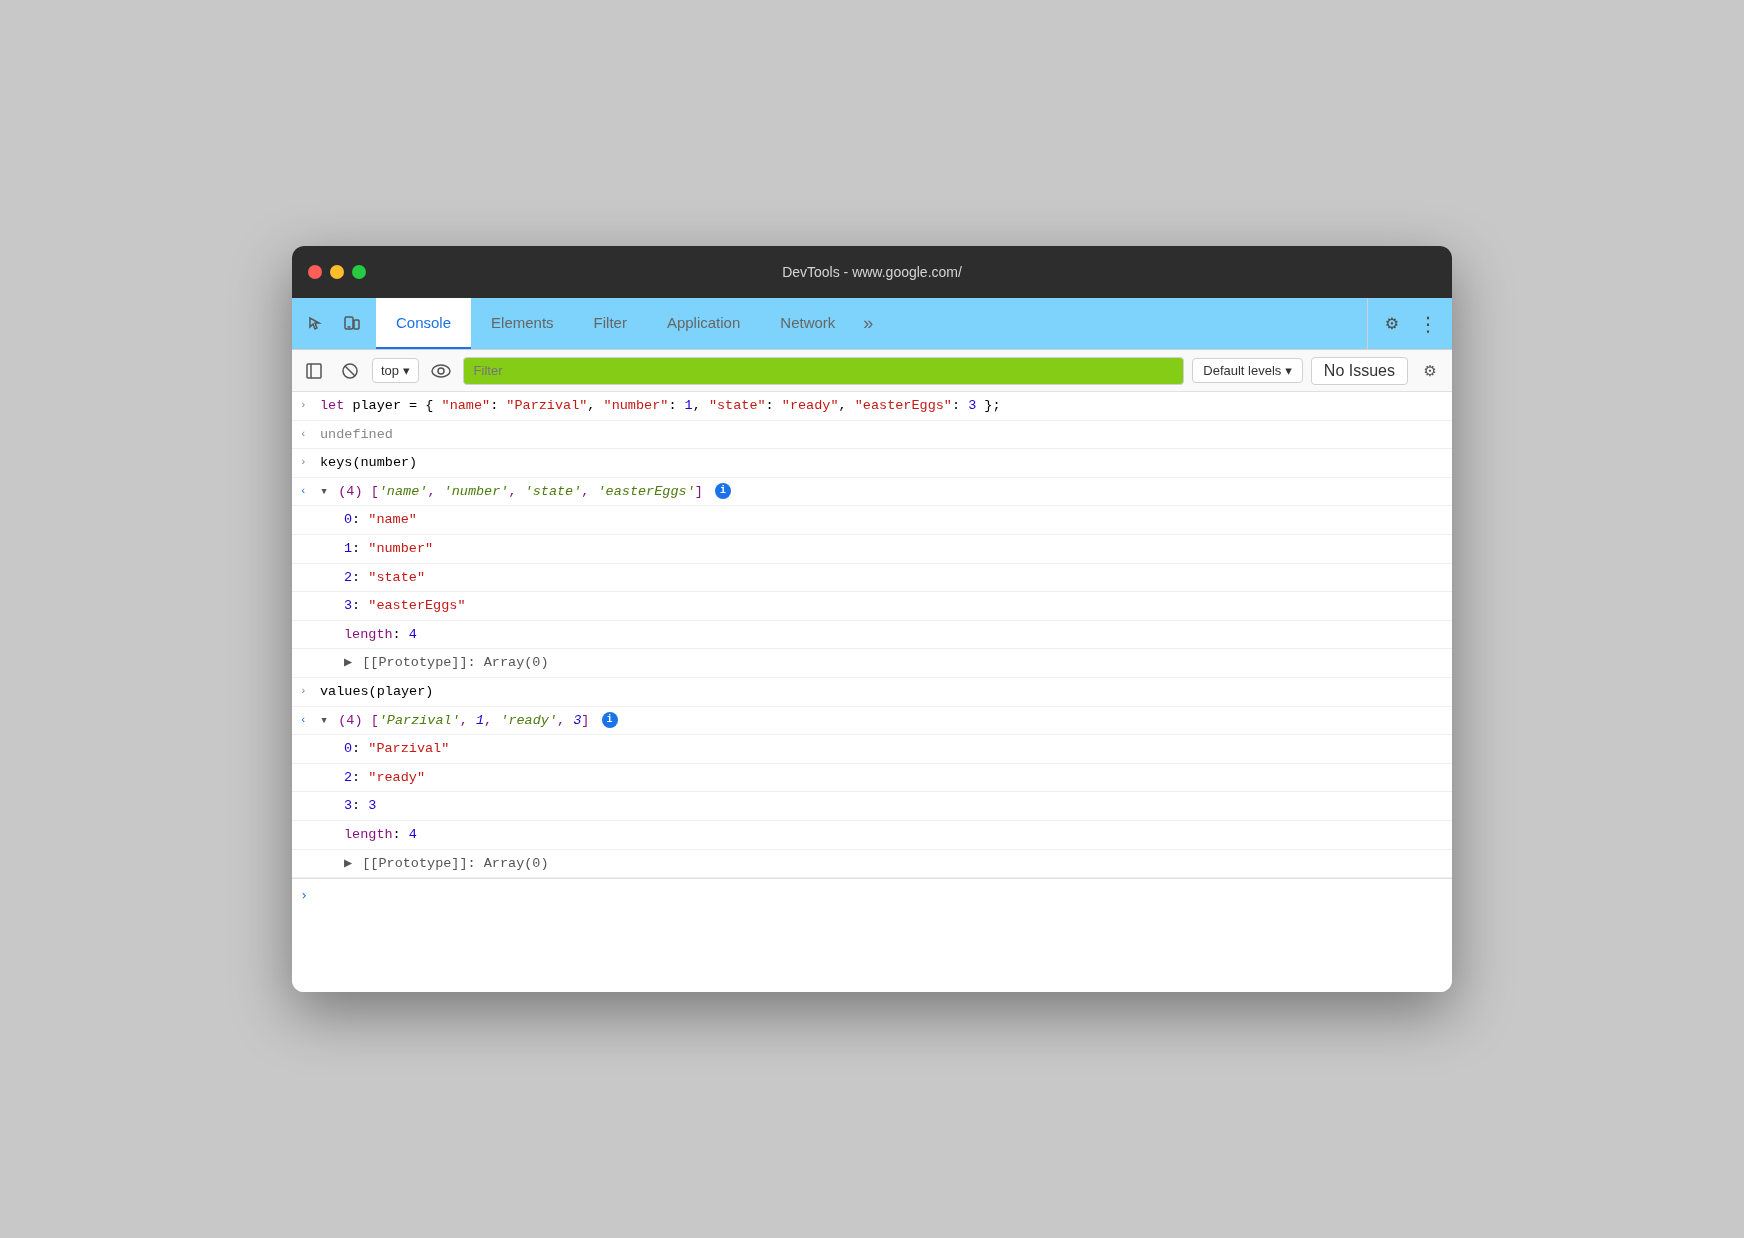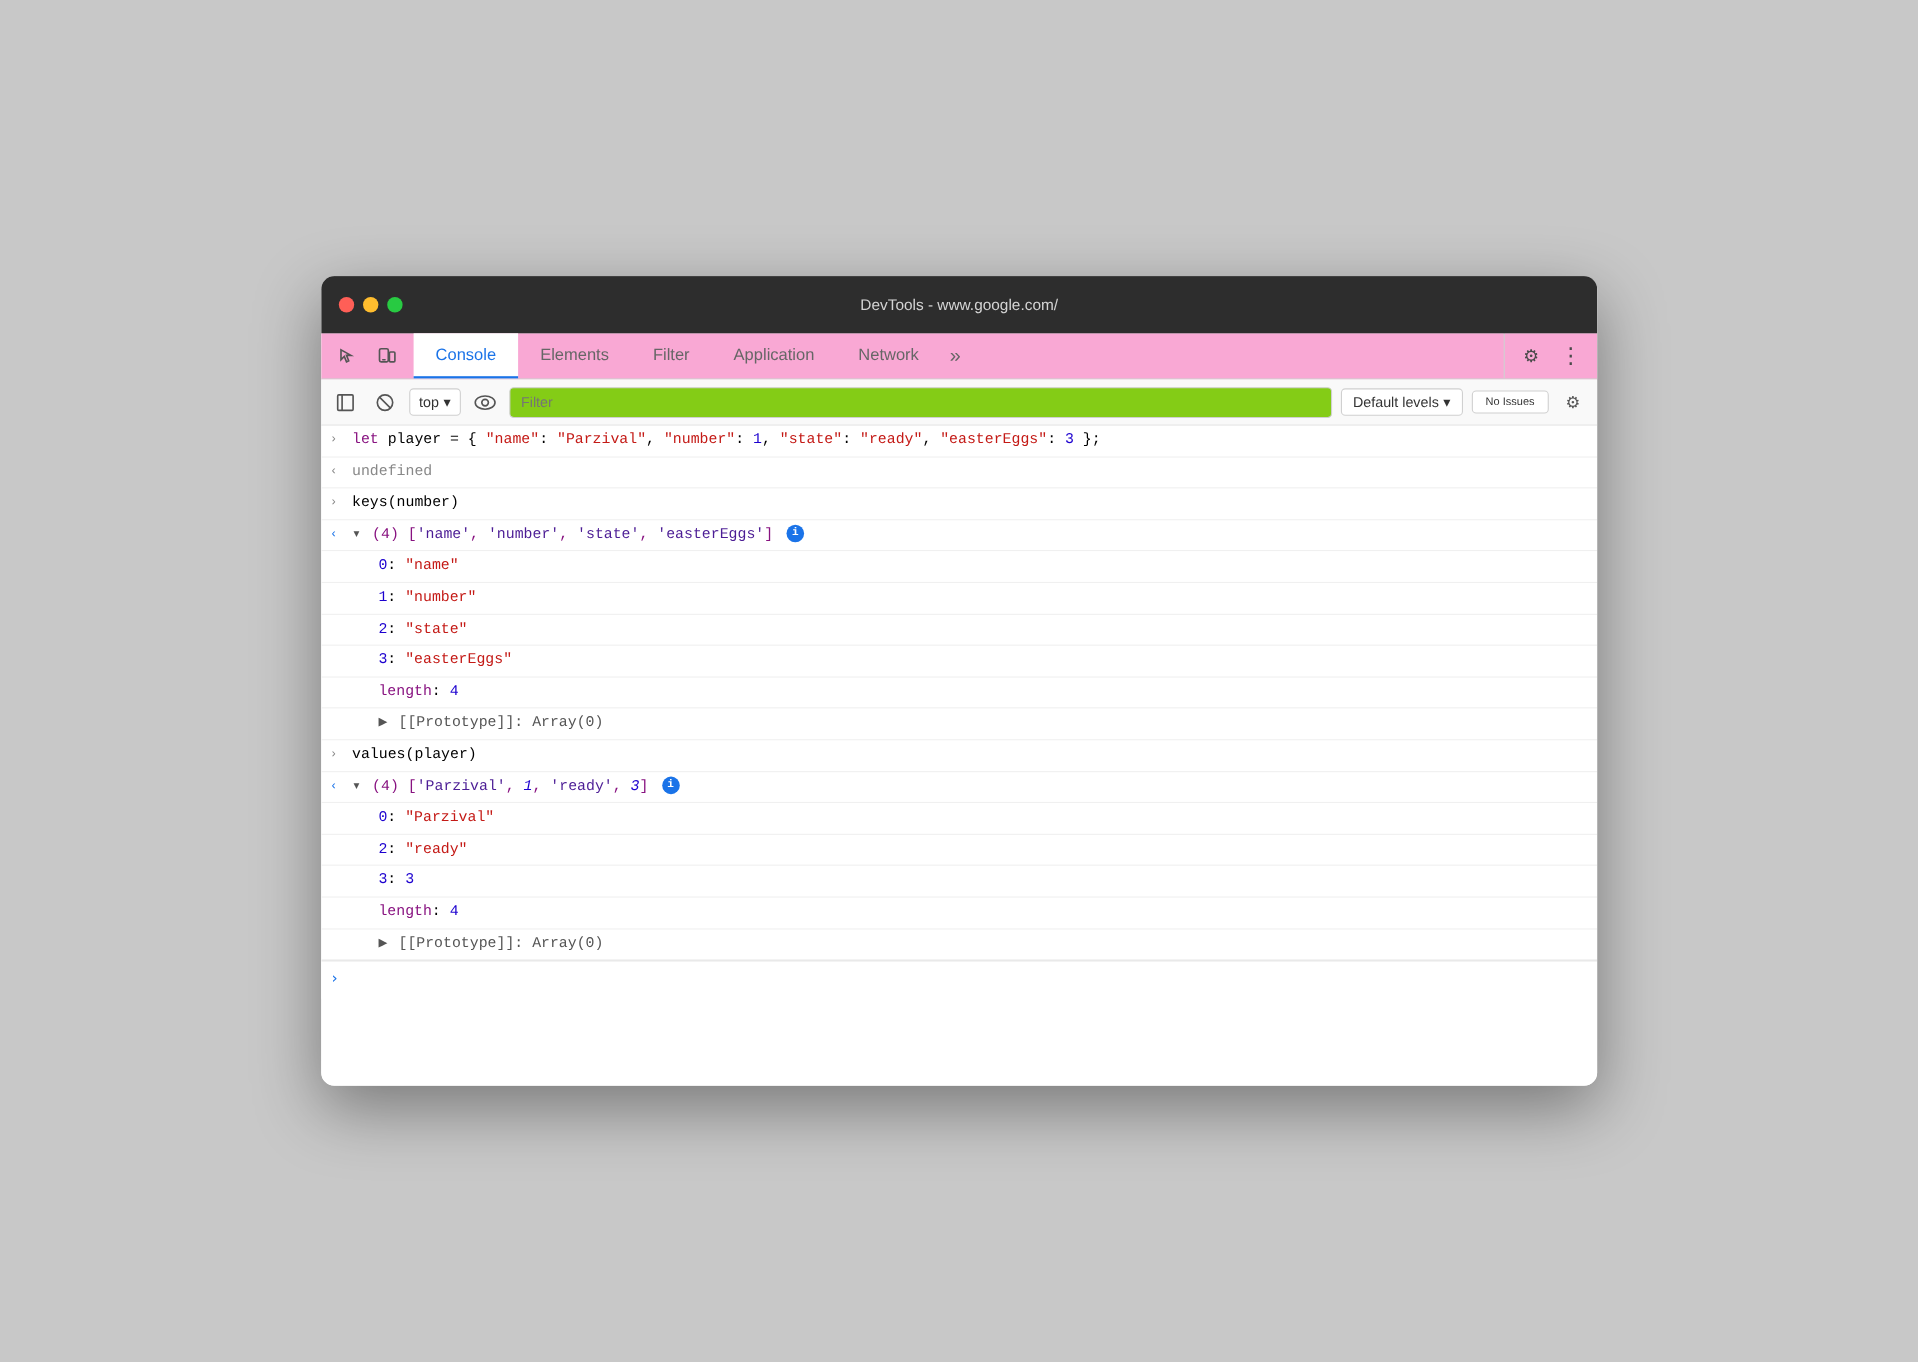--- a/index.html
+++ b/index.html
@@ -42,25 +42,25 @@
     .tl-maximize { background: #28ca42; }
     .titlebar-title {
       position: absolute;
       left: 50%;
       transform: translateX(-50%);
       color: #d4d4d4;
       font-size: 14px;
       font-weight: 500;
     }
     .toolbar {
-      background: #f9a8d4;
+      background: #7dd3fc;
       border-bottom: 1px solid #d0d0d0;
       display: flex;
       align-items: stretch;
-      height: 42px;
+      height: 52px;
     }
     .toolbar-left {
       display: flex;
       align-items: center;
       padding: 0 8px;
       gap: 4px;
     }
     .toolbar-icon-btn {
       width: 32px;
       height: 32px;
@@ -158,21 +158,21 @@
       cursor: pointer;
       font-size: 13px;
       color: #333;
     }
     .issues-btn {
       padding: 4px 12px;
       border: 1px solid #d0d0d0;
       border-radius: 4px;
       background: white;
       cursor: pointer;
-      font-size: 10px;
+      font-size: 16px;
       color: #333;
     }
     .console-output {
       background: white;
       font-family: 'SFMono-Regular', 'Menlo', 'Monaco', 'Courier New', monospace;
       font-size: 13.5px;
       line-height: 1.6;
       overflow-y: auto;
       padding: 0;
     }
@@ -195,21 +195,21 @@
     .line-arrow.blue { color: #1a73e8; }
     .line-content {
       flex: 1;
       word-break: break-all;
     }
     .kw { color: #881280; font-weight: normal; }
     .str { color: #c41a16; }
     .num { color: #1c00cf; }
     .undef { color: #888; }
     .arr-label { color: #881280; }
-    .arr-content { color: #4c1d95; }
+    .arr-content { color: #4d7c0f; font-style: italic; }
     .arr-num { color: #1c00cf; font-style: italic; }
     .indent-1 { padding-left: 32px; }
     .proto { color: #555; }
     .length-key { color: #881280; }
     .length-val { color: #1c00cf; }
     .info-badge {
       display: inline-flex;
       align-items: center;
       justify-content: center;
       background: #1a73e8;

